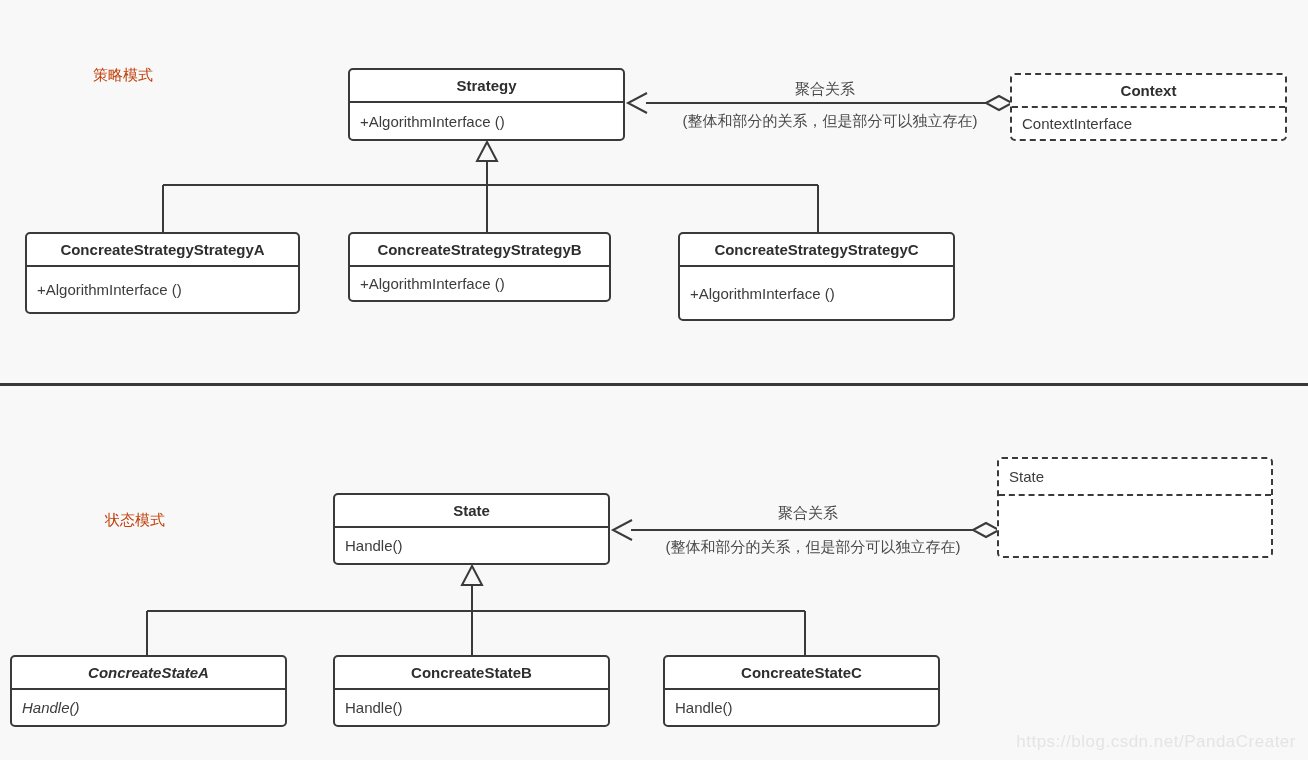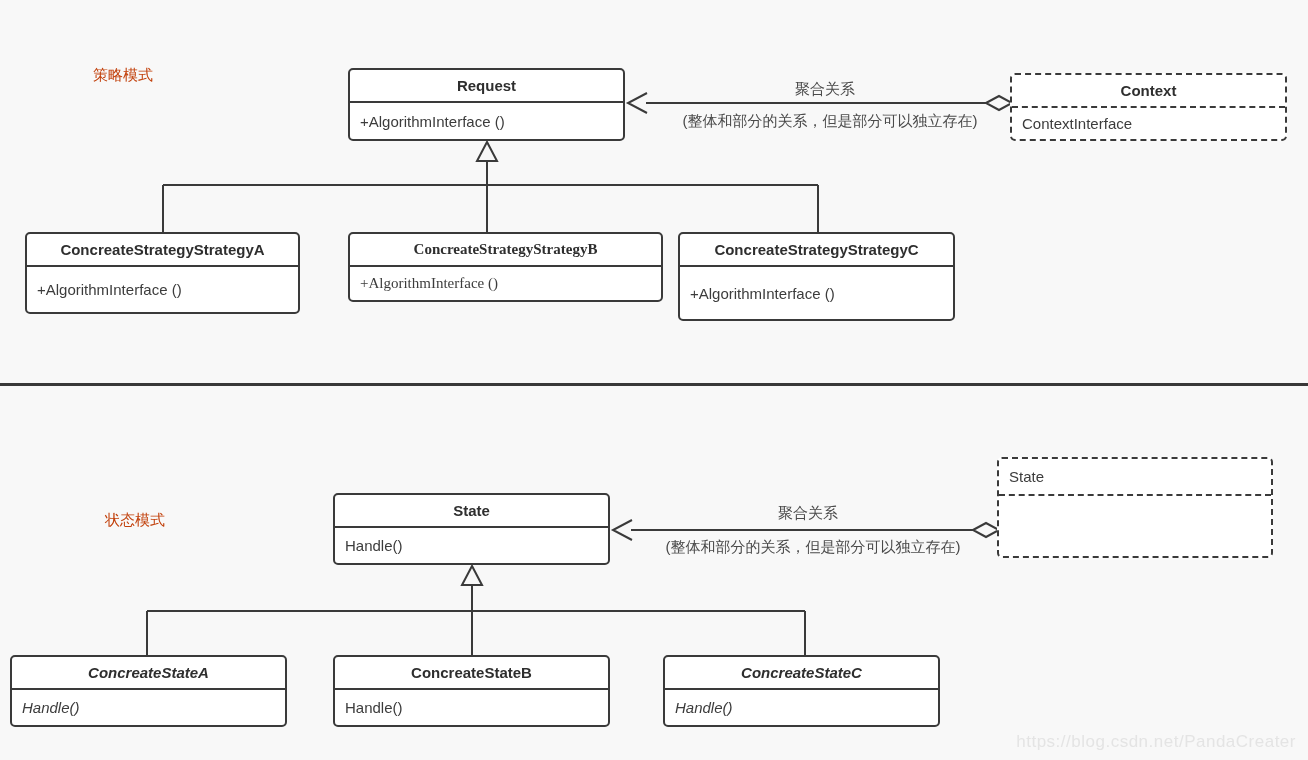--- a/index.html
+++ b/index.html
@@ -73,37 +73,37 @@
     <polygon class="hollow" points="472,566 462,585 482,585"></polygon>
     <line x1="472" y1="585" x2="472" y2="655"></line>
     <line x1="147" y1="611" x2="805" y2="611"></line>
     <line x1="147" y1="611" x2="147" y2="655"></line>
     <line x1="805" y1="611" x2="805" y2="655"></line>
   </svg>
 
   <div class="diagram-label" style="left:93px; top:66px;">策略模式</div>
 
   <div class="uml-box" style="left:348px; top:68px; width:277px; height:73px;">
-    <div class="uml-title">Request</div>
+    <div class="uml-title">Strategy</div>
     <div class="uml-row">+AlgorithmInterface ()</div>
   </div>
 
   <div class="uml-box dashed" style="left:1010px; top:73px; width:277px; height:68px;">
     <div class="uml-title">Context</div>
     <div class="uml-row">ContextInterface</div>
   </div>
 
   <div class="agg-label" style="left:695px; top:80px; width:260px;">聚合关系</div>
   <div class="agg-label" style="left:660px; top:112px; width:340px;">(整体和部分的关系，但是部分可以独立存在)</div>
 
   <div class="uml-box" style="left:25px; top:232px; width:275px; height:82px;">
     <div class="uml-title">ConcreateStrategyStrategyA</div>
     <div class="uml-row">+AlgorithmInterface ()</div>
   </div>
-  <div class="uml-box" style="left:348px; top:232px; width:315px; height:70px;font-family:Liberation Serif, serif;">
+  <div class="uml-box" style="left:348px; top:232px; width:263px; height:70px;">
     <div class="uml-title">ConcreateStrategyStrategyB</div>
     <div class="uml-row">+AlgorithmInterface ()</div>
   </div>
   <div class="uml-box" style="left:678px; top:232px; width:277px; height:89px;">
     <div class="uml-title">ConcreateStrategyStrategyC</div>
     <div class="uml-row">+AlgorithmInterface ()</div>
   </div>
 
   <div class="section-divider" style="top:383px;"></div>
 
@@ -122,20 +122,20 @@
   <div class="agg-label" style="left:648px; top:538px; width:330px;">(整体和部分的关系，但是部分可以独立存在)</div>
 
   <div class="uml-box" style="left:10px; top:655px; width:277px; height:72px;font-style:italic;">
     <div class="uml-title">ConcreateStateA</div>
     <div class="uml-row">Handle()</div>
   </div>
   <div class="uml-box" style="left:333px; top:655px; width:277px; height:72px;">
     <div class="uml-title">ConcreateStateB</div>
     <div class="uml-row">Handle()</div>
   </div>
-  <div class="uml-box" style="left:663px; top:655px; width:277px; height:72px;font-style:italic;">
+  <div class="uml-box" style="left:663px; top:655px; width:277px; height:72px;">
     <div class="uml-title">ConcreateStateC</div>
     <div class="uml-row">Handle()</div>
   </div>
 
   <div class="watermark">https://blog.csdn.net/PandaCreater</div>
 
 </div>
 
 </body></html>

